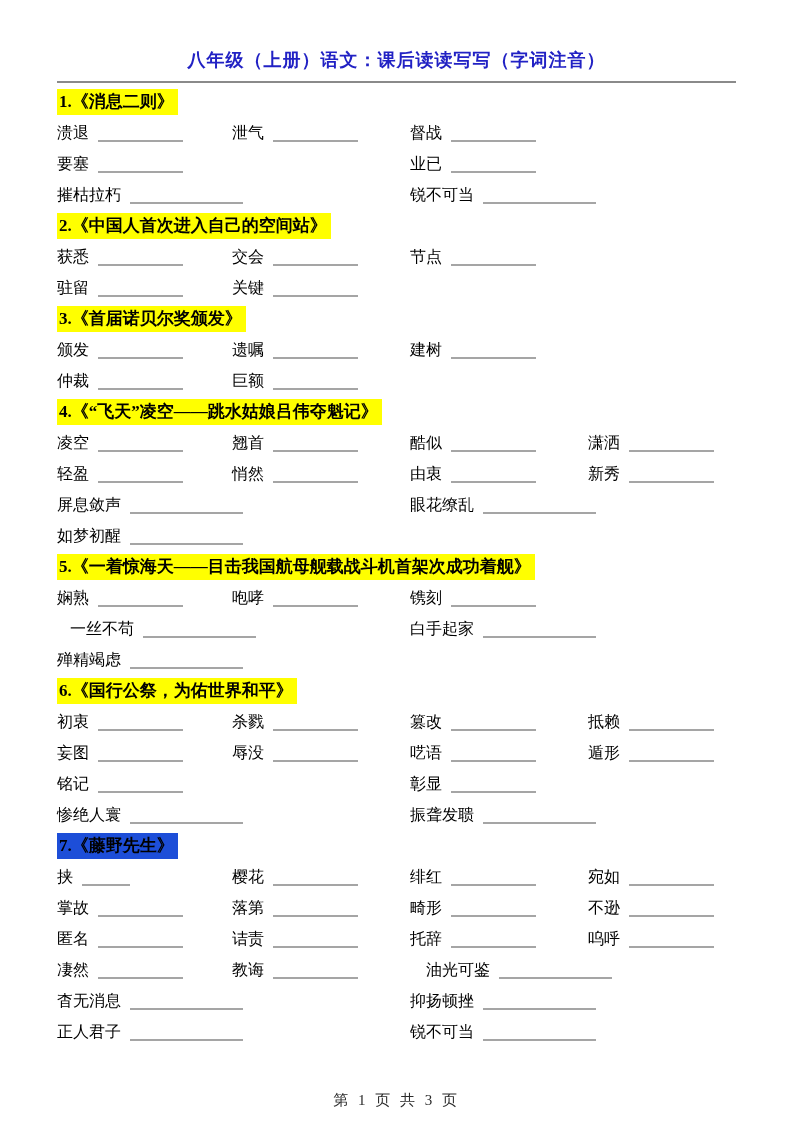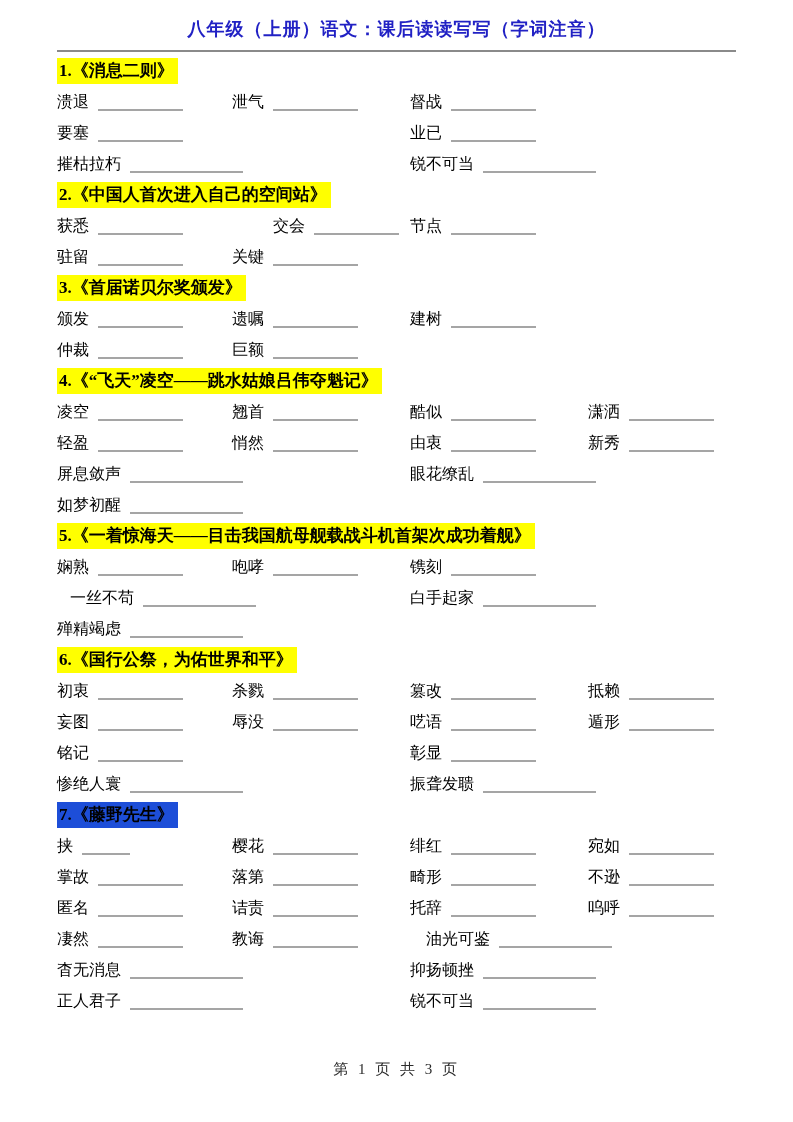--- a/index.html
+++ b/index.html
@@ -53,21 +53,21 @@
     margin-top: 44px;
     font-size: 15px;
     color: #2b2b2b;
     letter-spacing: 3px;
   }
 </style>
 </head>
 <body>
 
 <div class="page">
-  <div class="doc-title" style="color: rgb(33, 33, 196);">八年级（上册）语文：课后读读写写（字词注音）</div>
+  <div class="doc-title" style="color: rgb(33, 33, 196); margin-top: 31px;">八年级（上册）语文：课后读读写写（字词注音）</div>
   <hr class="title-rule">
   <div>
       <div class="line">
         <span class="heading-text" style="background: rgb(255, 255, 0);">1.《消息二则》</span>
       </div>
       <div class="line">
         <span class="entry" style="left: 0px;"><span class="word">溃退</span><span class="blank" style="width: 85px; border-bottom-color: rgb(77, 77, 77);"></span></span>
         <span class="entry" style="left: 175px;"><span class="word">泄气</span><span class="blank" style="width: 85px; border-bottom-color: rgb(77, 77, 77);"></span></span>
         <span class="entry" style="left: 353px;"><span class="word">督战</span><span class="blank" style="width: 85px; border-bottom-color: rgb(77, 77, 77);"></span></span>
       </div>
@@ -77,21 +77,21 @@
       </div>
       <div class="line">
         <span class="entry" style="left: 0px;"><span class="word">摧枯拉朽</span><span class="blank" style="width: 113px; border-bottom-color: rgb(77, 77, 77);"></span></span>
         <span class="entry" style="left: 353px;"><span class="word">锐不可当</span><span class="blank" style="width: 113px; border-bottom-color: rgb(77, 77, 77);"></span></span>
       </div>
       <div class="line">
         <span class="heading-text" style="background: rgb(255, 255, 0);">2.《中国人首次进入自己的空间站》</span>
       </div>
       <div class="line">
         <span class="entry" style="left: 0px;"><span class="word">获悉</span><span class="blank" style="width: 85px; border-bottom-color: rgb(77, 77, 77);"></span></span>
-        <span class="entry" style="left: 175px; margin-left: 41px;"><span class="word">交会</span><span class="blank" style="width: 85px; border-bottom-color: rgb(77, 77, 77);"></span></span>
+        <span class="entry" style="left: 175px;"><span class="word">交会</span><span class="blank" style="width: 85px; border-bottom-color: rgb(77, 77, 77);"></span></span>
         <span class="entry" style="left: 353px;"><span class="word">节点</span><span class="blank" style="width: 85px; border-bottom-color: rgb(77, 77, 77);"></span></span>
       </div>
       <div class="line">
         <span class="entry" style="left: 0px;"><span class="word">驻留</span><span class="blank" style="width: 85px; border-bottom-color: rgb(77, 77, 77);"></span></span>
         <span class="entry" style="left: 175px;"><span class="word">关键</span><span class="blank" style="width: 85px; border-bottom-color: rgb(77, 77, 77);"></span></span>
       </div>
       <div class="line">
         <span class="heading-text" style="background: rgb(255, 255, 0);">3.《首届诺贝尔奖颁发》</span>
       </div>
       <div class="line">

